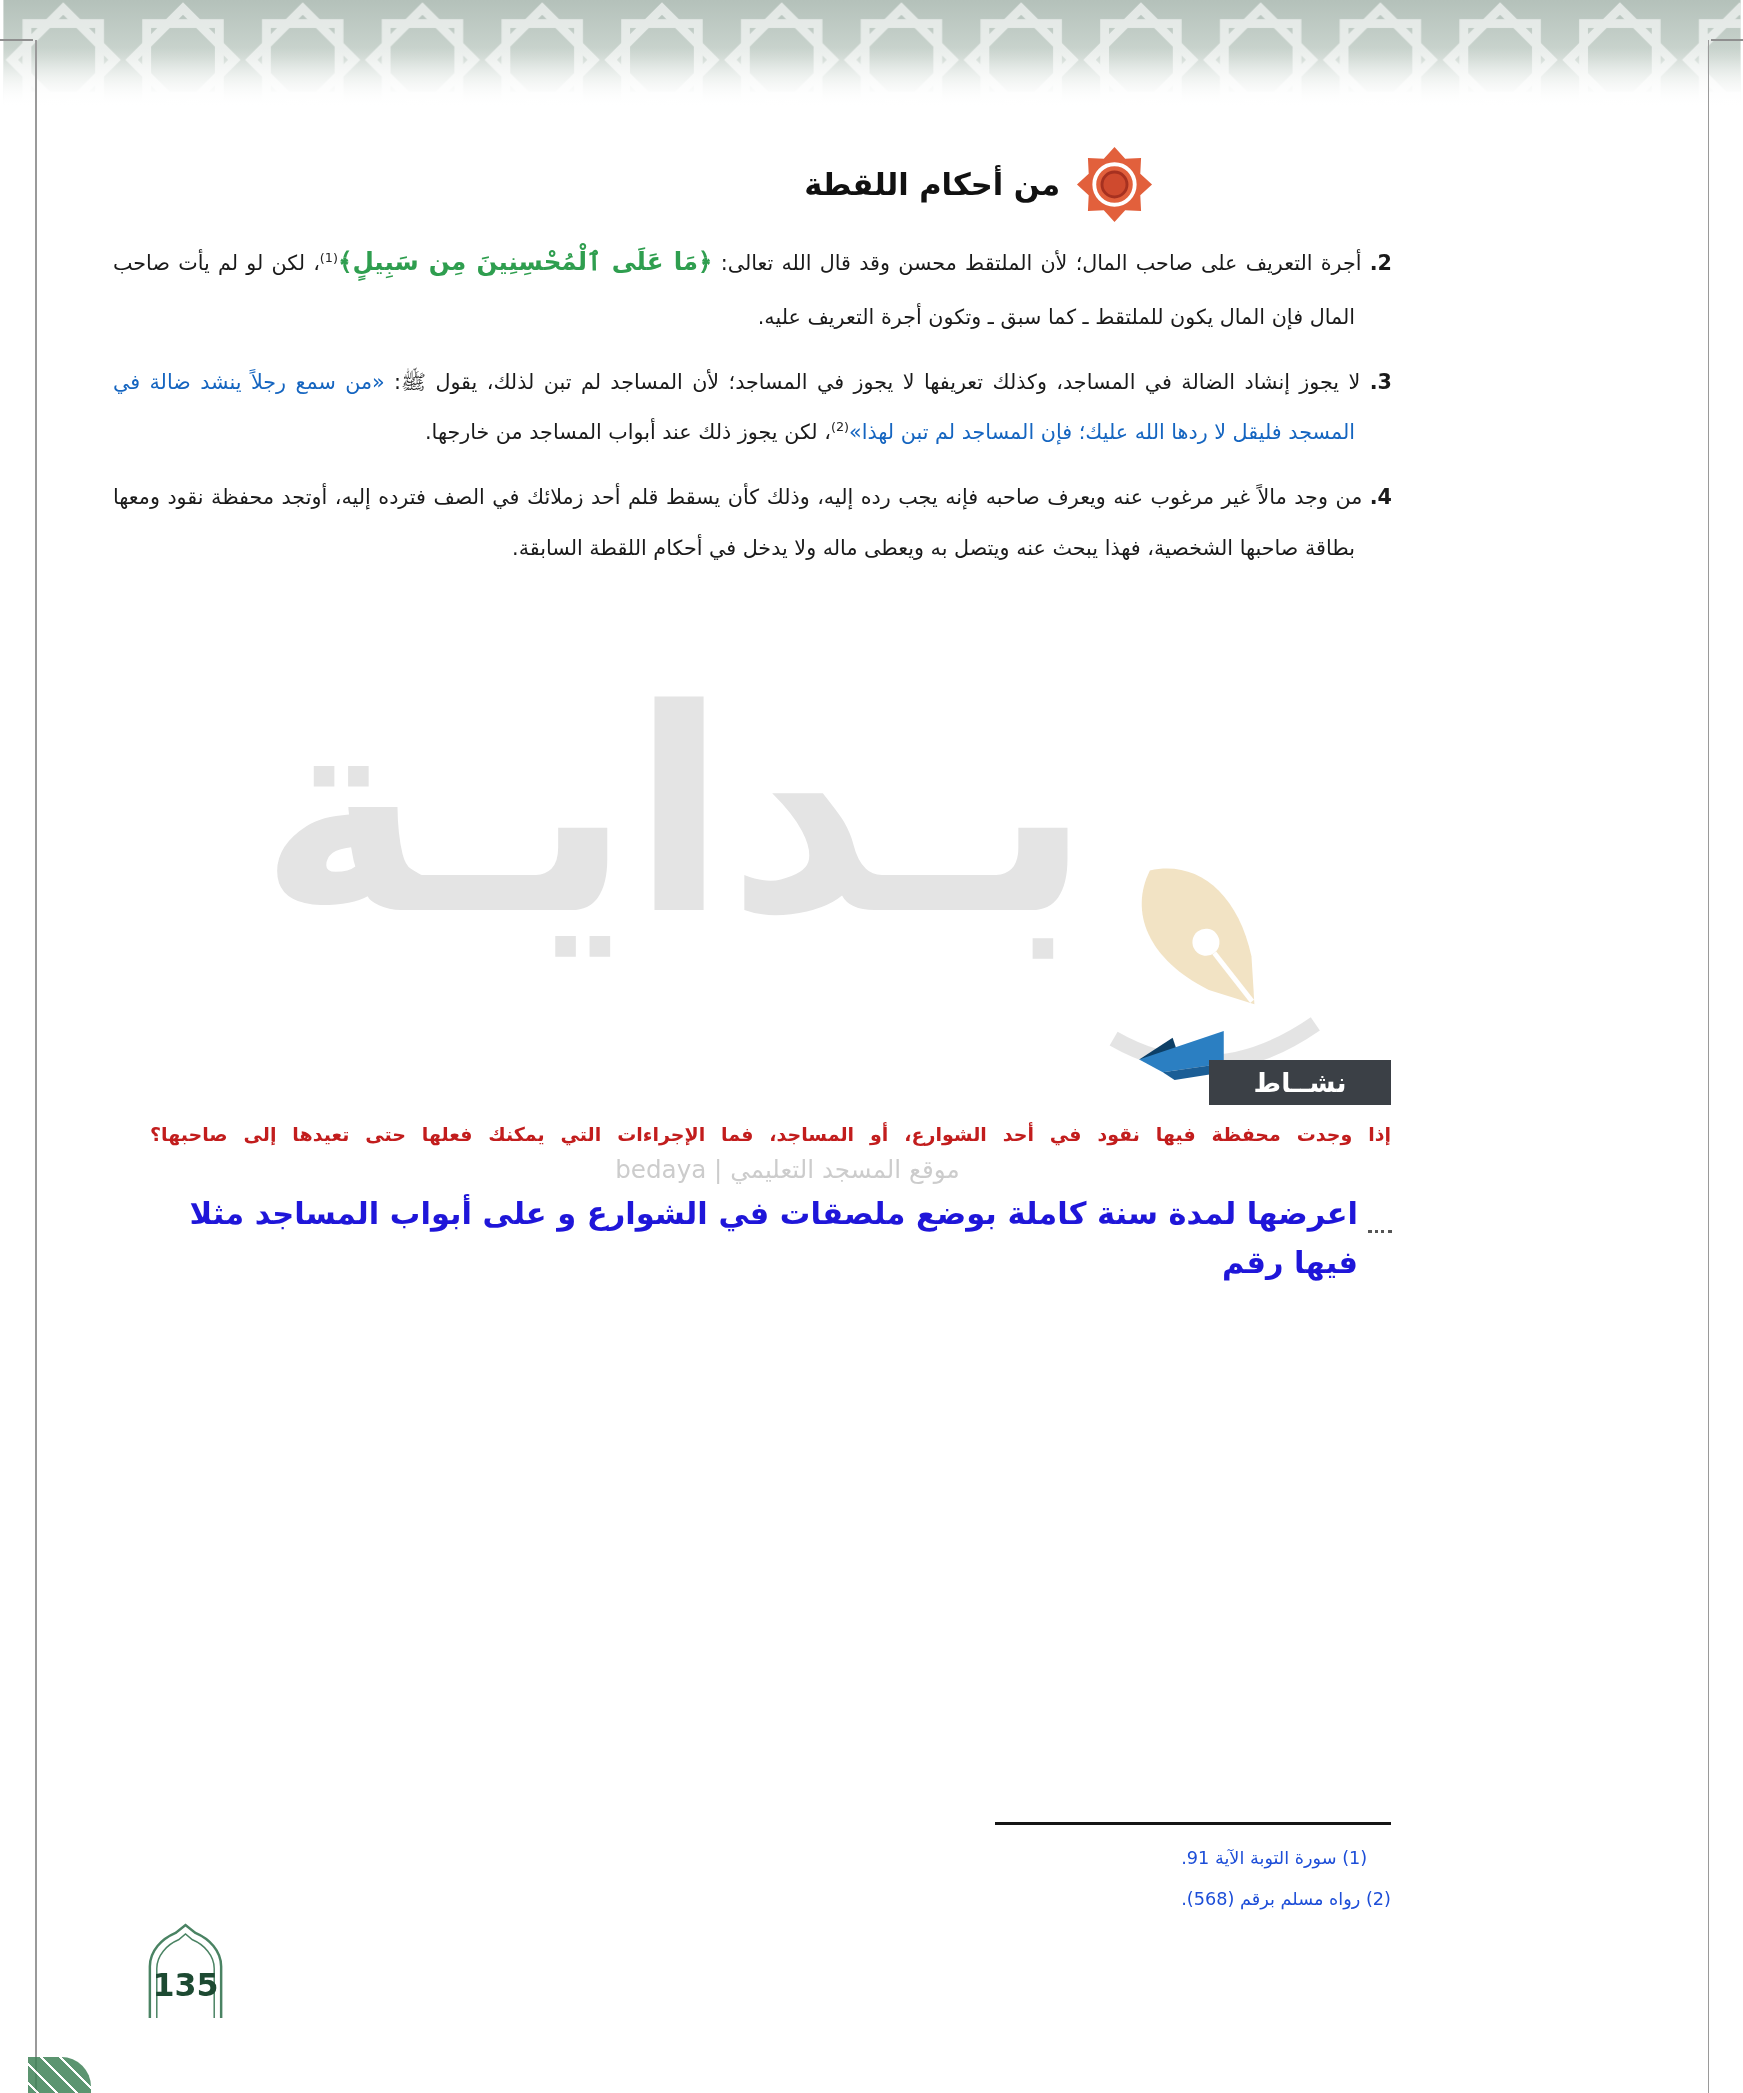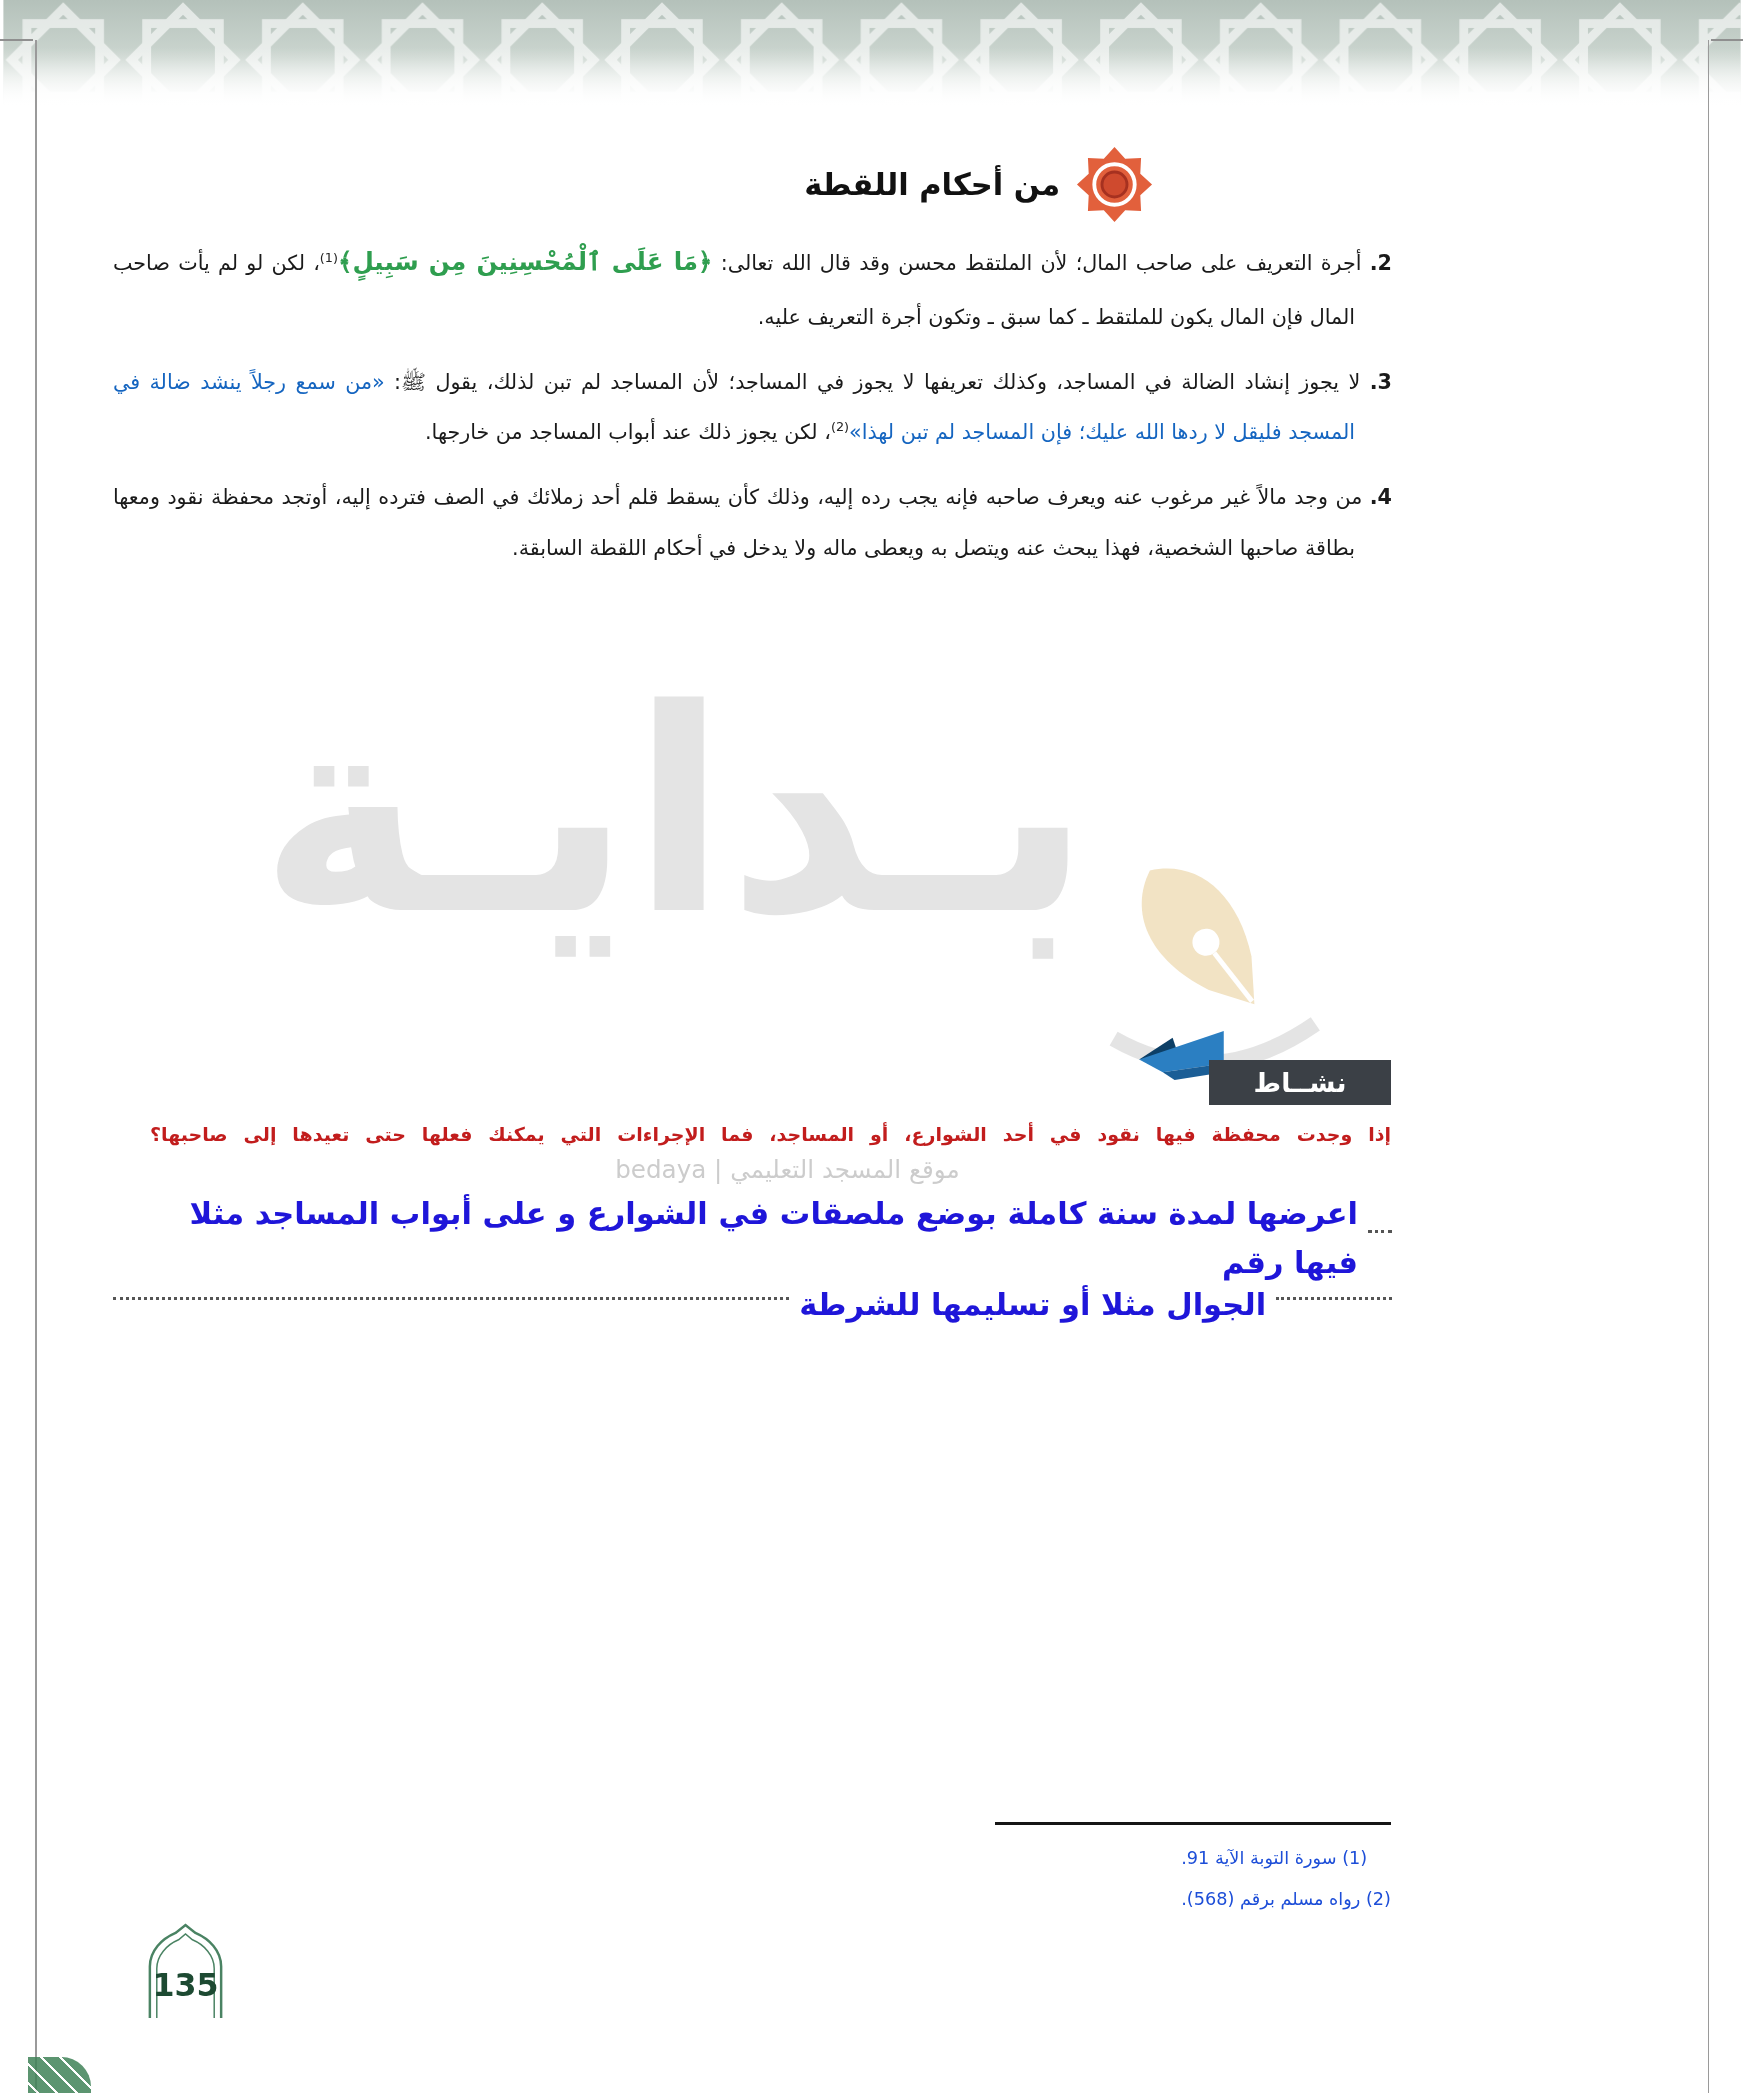--- a/index.html
+++ b/index.html
@@ -171,25 +171,20 @@
   </svg>
   <div class="activity-label">نشــاط</div>
 
   <div class="activity-question">إذا وجدت محفظة فيها نقود في أحد الشوارع، أو المساجد، فما الإجراءات التي يمكنك فعلها حتى تعيدها إلى صاحبها؟</div>
 
   <div class="answer-row answer-row-1">
     <span class="dots dots-sm"></span>
     <span>اعرضها لمدة سنة كاملة بوضع ملصقات في الشوارع و على أبواب المساجد مثلا فيها رقم</span>
     <span class="dots dots-fill"></span>
   </div>
-  <div class="answer-row answer-row-2">
-    <span class="dots dots-md"></span>
-    <span>الجوال مثلا أو تسليمها للشرطة</span>
-    <span class="dots dots-fill"></span>
-  </div>
 
   <div class="footnote-rule"></div>
   <div class="footnotes">
     <div>(1) سورة التوبة الآية 91.</div>
     <div>(2) رواه مسلم برقم (568).</div>
   </div>
 
   <svg class="page-badge" width="99" height="99" viewBox="0 0 100 100" aria-hidden="true">
     <path d="M14 98 V46 C14 30 26 18 40 12 L50 4 L60 12 C74 18 86 30 86 46 V98" fill="none" stroke="#4a8363" stroke-width="2.5"></path>
     <path d="M21 98 V48 C21 35 31 24 43 19 L50 13 L57 19 C69 24 79 35 79 48 V98" fill="none" stroke="#4a8363" stroke-width="1.5"></path>

